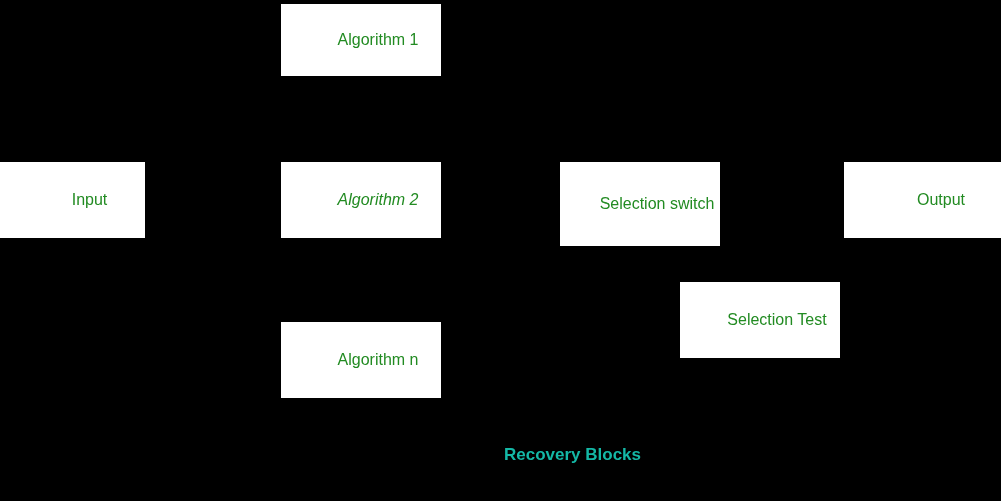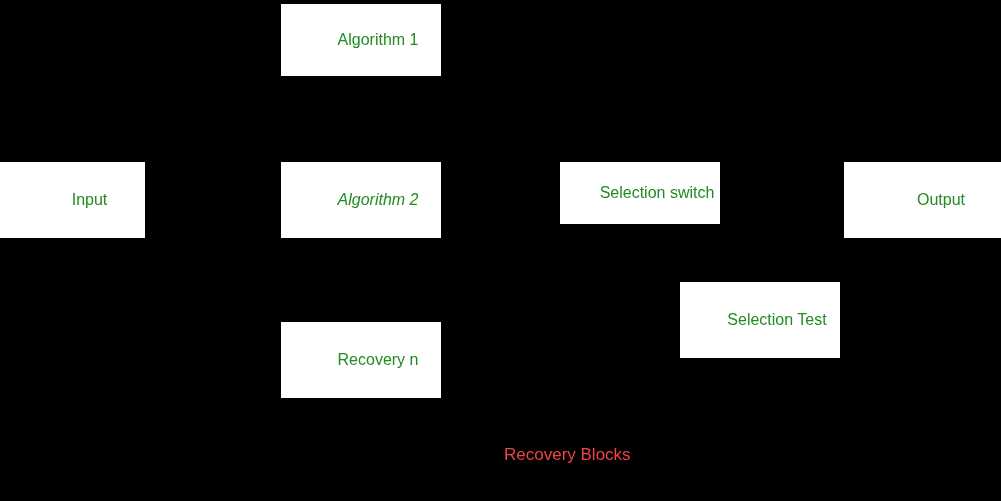--- a/index.html
+++ b/index.html
@@ -24,47 +24,47 @@
     align-items: center;
     justify-content: center;
     text-align: center;
     box-sizing: border-box;
     padding-left: 34px;
   }
   .node-input            { left: 0px;   top: 162px; width: 145px; height: 76px; }
   .node-algorithm-1      { left: 281px; top: 4px;   width: 160px; height: 72px; }
   .node-algorithm-2      { left: 281px; top: 162px; width: 160px; height: 76px; font-style: italic; }
   .node-algorithm-n      { left: 281px; top: 322px; width: 160px; height: 76px; }
-  .node-selection-switch { left: 560px; top: 162px; width: 160px; height: 62px; }
+  .node-selection-switch { left: 560px; top: 162px; width: 160px; height: 84px; }
   .node-acceptance-test  { left: 680px; top: 282px; width: 160px; height: 76px; }
   .node-output           { left: 844px; top: 162px; width: 160px; height: 76px; }
   .caption {
     position: absolute;
     left: 504px;
     top: 445px;
-    color: #ef4444;
+    color: #14b8a6;
     font-size: 17px;
-    font-weight: normal;
+    font-weight: bold;
     white-space: nowrap;
   }
 </style>
 </head>
 <body>
 
 <div class="canvas">
 
   <div class="node node-algorithm-1">Algorithm 1</div>
 
   <div class="node node-input">Input</div>
 
   <div class="node node-algorithm-2">Algorithm 2</div>
 
   <div class="node node-selection-switch">Selection switch</div>
 
   <div class="node node-output">Output</div>
 
   <div class="node node-acceptance-test">Selection Test</div>
 
-  <div class="node node-algorithm-n">Recovery n</div>
+  <div class="node node-algorithm-n">Algorithm n</div>
 
   <div class="caption">Recovery Blocks</div>
 
 </div>
 
 </body></html>

